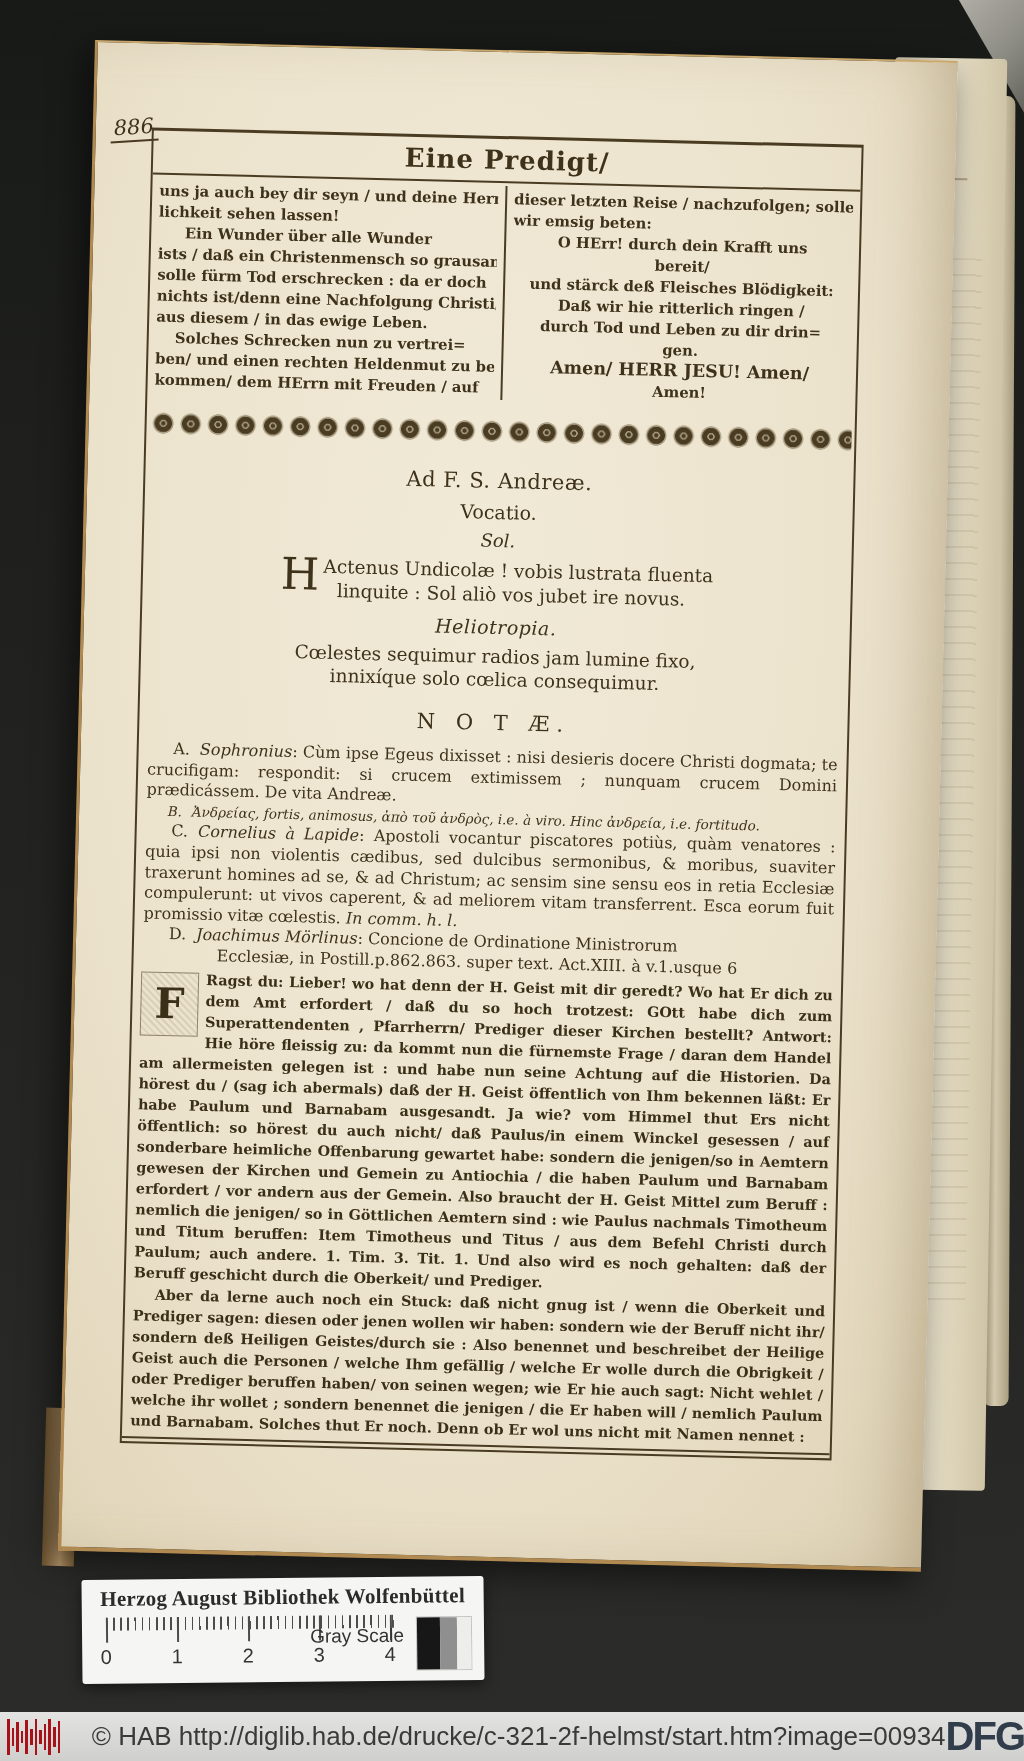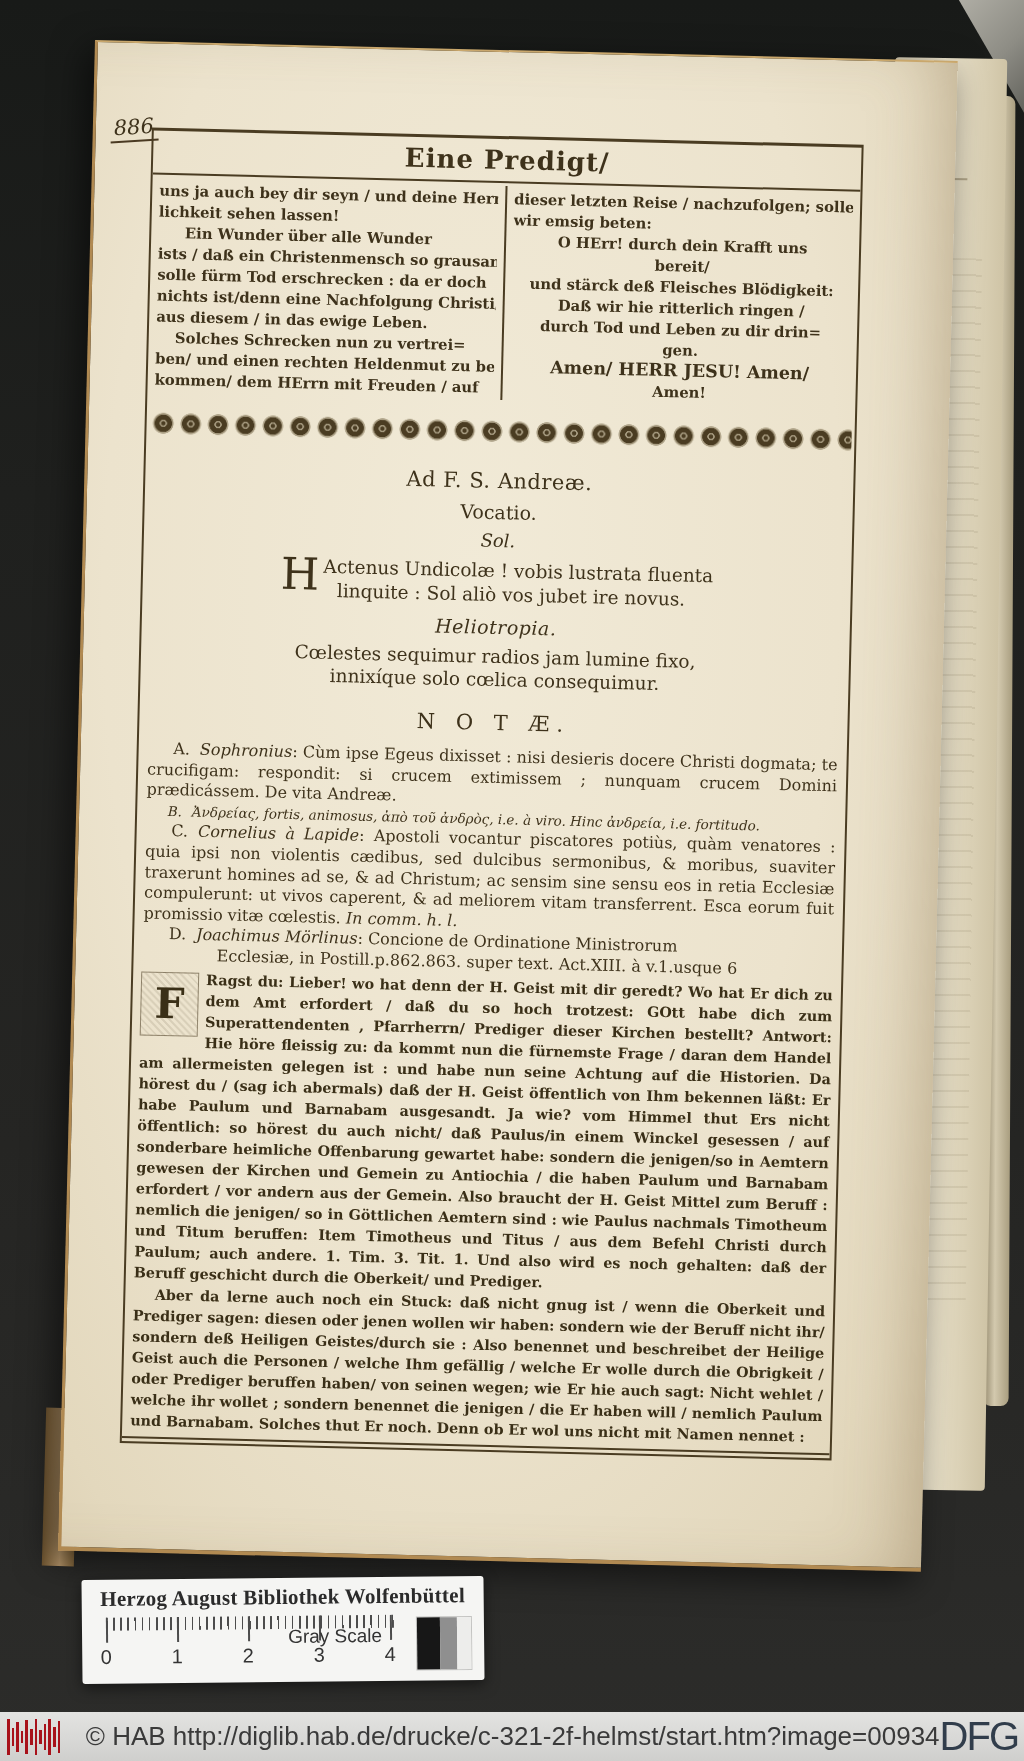--- a/index.html
+++ b/index.html
@@ -92,40 +92,40 @@
     box-shadow:0 4px 14px rgba(0,0,0,.5);color:#222;}
   .cal-title{text-align:center;margin-top:7px;font-family:"Liberation Serif","DejaVu Serif",serif;
     font-weight:bold;font-size:21px;letter-spacing:.3px;color:#2b2b2b;}
   .ruler{position:absolute;left:16px;top:38px;width:300px;height:58px;}
   .minor-ticks{position:absolute;left:8px;top:0;width:288px;height:13px;
     background:repeating-linear-gradient(to right,#4c4c4c 0 1.6px,transparent 1.6px 7.15px);}
   .ruler-numbers{display:flex;justify-content:space-between;position:absolute;left:0;top:0;width:300px;}
   .ruler-num{position:relative;width:16px;text-align:center;padding-top:28px;
     font-family:"Liberation Sans",sans-serif;font-size:20px;color:#333;}
   .ruler-num::before{content:"";position:absolute;top:0;left:50%;width:2px;height:25px;background:#4c4c4c;}
-  .grayscale-label{position:absolute;right:102px;top:48px;font-family:"Liberation Sans",sans-serif;
+  .grayscale-label{position:absolute;right:80px;top:48px;font-family:"Liberation Sans",sans-serif;
     font-size:19px;color:#333;}
   .patches{position:absolute;right:12px;top:40px;height:52px;display:flex;border:1px solid #c4c4c2;}
   .patch-black{width:23px;background:#171717;}
   .patch-gray{width:17px;background:#8f8f8f;}
   .patch-white{width:14px;background:#ededeb;}
   
   .footer-bar{position:absolute;left:0;top:1712px;width:1024px;height:49px;
     background:linear-gradient(#e3e3e1,#cfcfcd);display:flex;align-items:center;}
   .hab-barcode{display:flex;align-items:center;gap:2px;height:40px;margin-left:7px;}
   .hab-barcode i{display:block;width:2.6px;background:#a8111a;}
   .hab-barcode i:nth-child(1){height:36px}.hab-barcode i:nth-child(2){height:18px}
   .hab-barcode i:nth-child(3){height:30px}.hab-barcode i:nth-child(4){height:12px}
   .hab-barcode i:nth-child(5){height:34px}.hab-barcode i:nth-child(6){height:16px}
   .hab-barcode i:nth-child(7){height:36px}.hab-barcode i:nth-child(8){height:14px}
   .hab-barcode i:nth-child(9){height:26px}.hab-barcode i:nth-child(10){height:36px}
   .hab-barcode i:nth-child(11){height:20px}.hab-barcode i:nth-child(12){height:32px}
   .footer-url{flex:1;text-align:right;font-family:"Liberation Sans",sans-serif;
     font-size:26px;color:#3a3a3a;}
-  .dfg-logo{margin-right:6px;font-family:"Liberation Sans",sans-serif;font-weight:400;
+  .dfg-logo{font-family:"Liberation Sans",sans-serif;font-weight:700;
     font-size:40px;letter-spacing:-2px;color:#313d4b;}
 </style>
 </head>
 <body>
 
 <div class="stage">
 
   <div class="corner-glint"></div>
   <div class="fore-edge-far"></div>
   <div class="next-leaf">

